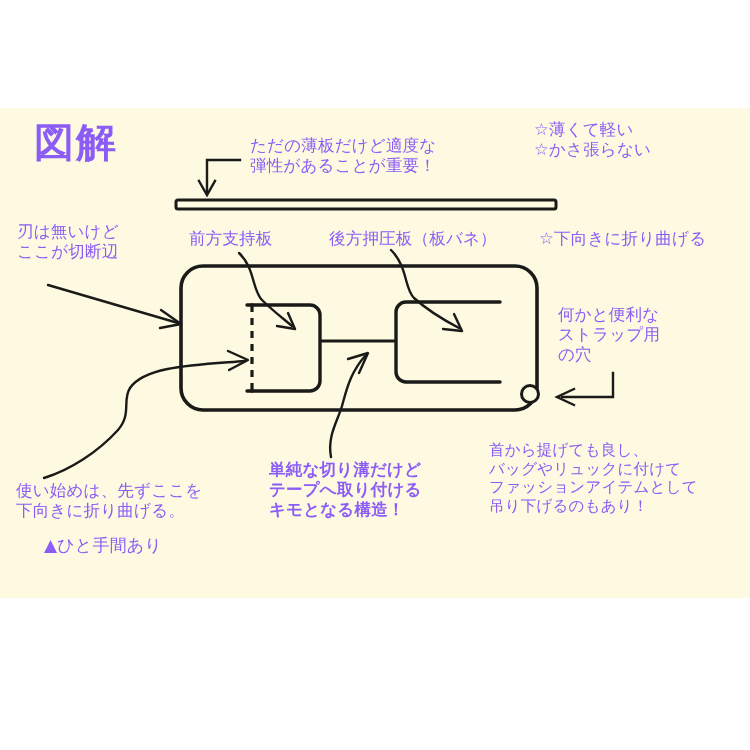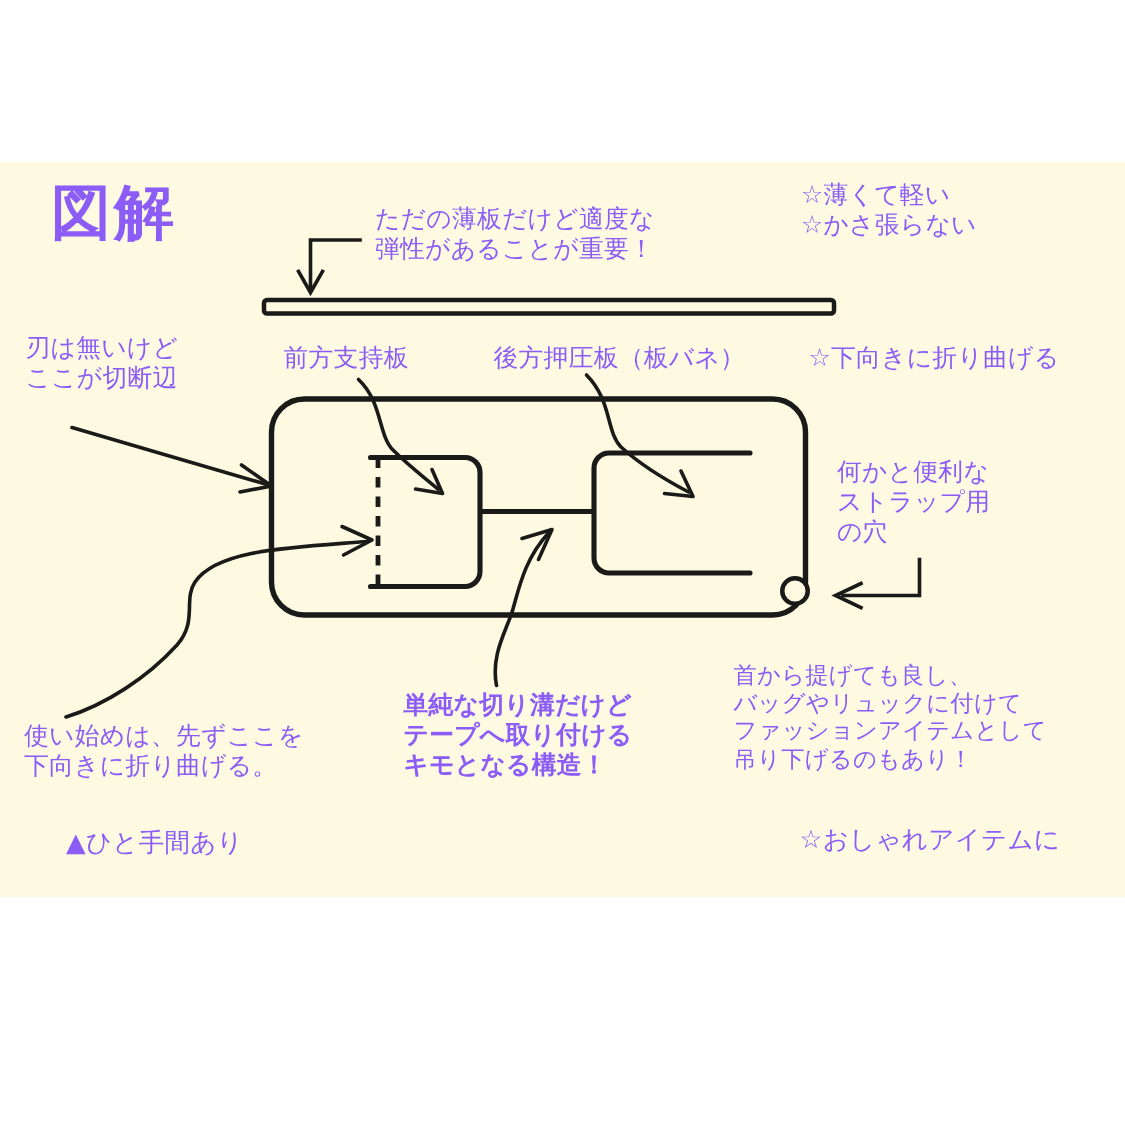--- a/index.html
+++ b/index.html
@@ -39,21 +39,21 @@
     font-family: "DejaVu Sans", "Liberation Sans", sans-serif;
   }
   .title {
     font-size: 40px;
     font-weight: 700;
     letter-spacing: 2px;
     line-height: 1.0;
   }
   .t15 { font-size: 15.5px; }
   .t16 { font-size: 16.5px; }
-  .t17 { font-size: 17px; margin-top: 17px; }
+  .t17 { font-size: 17px; }
 </style>
 </head>
 <body>
 
 <div id="page">
 
   <div id="band"></div>
 
   <svg id="svg-layer" viewBox="0 0 750 750" xmlns="http://www.w3.org/2000/svg">
 
@@ -151,15 +151,14 @@
   <div class="lbl t16" style="left:269px; top:460px;font-weight:bold;">単純な切り溝だけど
 テープへ取り付ける
 キモとなる構造！</div>
 
 
   <div class="lbl t15" style="left:489px; top:441px;">首から提げても良し、
 バッグやリュックに付けて
 ファッションアイテムとして
 吊り下げるのもあり！</div>
 
-  <div class="lbl t17" style="left:533px; top:533px;">☆おしゃれアイテムに</div>
 
 </div>
 
 </body></html>

